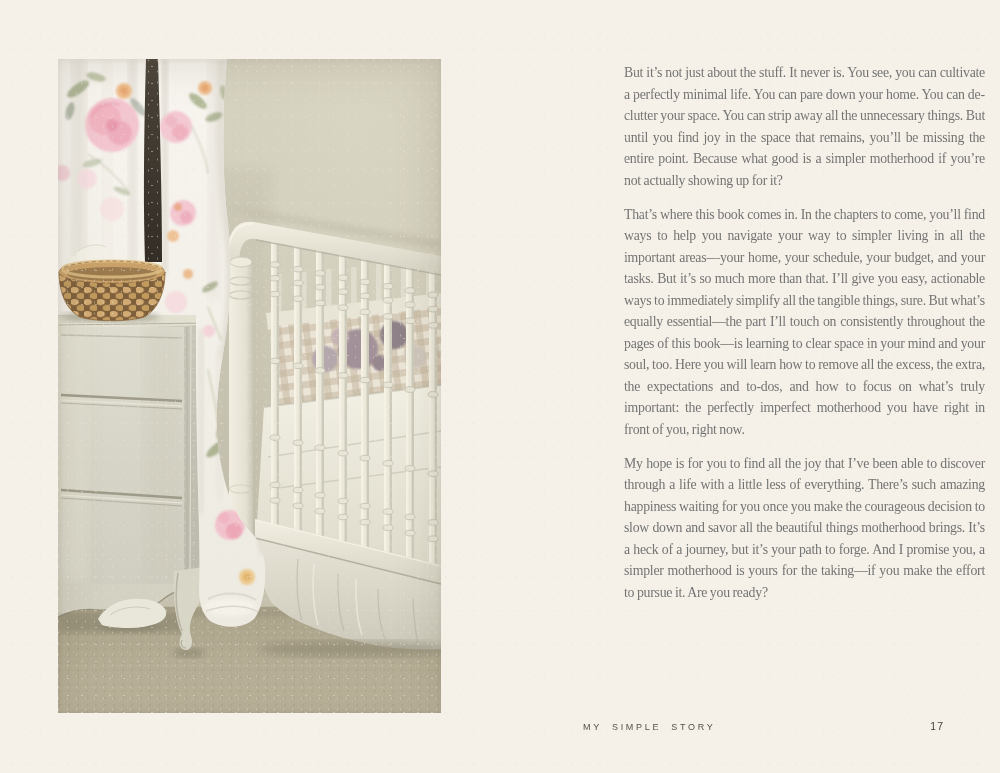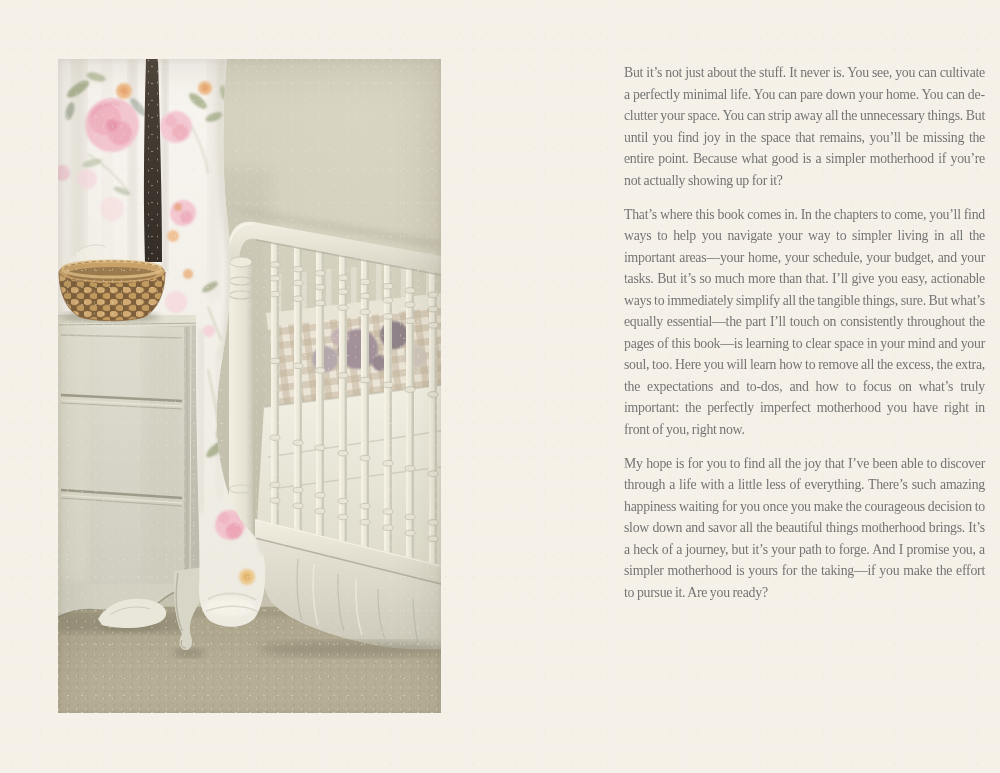--- a/index.html
+++ b/index.html
@@ -333,15 +333,19 @@
     </svg>
     <div class="photo-vignette"></div>
   </div>
 
   <div class="text-col">
     <p>But it’s not just about the stuff. It never is. You see, you can culti­vate a perfectly minimal life. You can pare down your home. You can de­clut­ter your space. You can strip away all the un­nec­es­sary things. But until you find joy in the space that remains, you’ll be missing the entire point. Because what good is a simpler moth­erhood if you’re not actually showing up for it?</p>
     <p>That’s where this book comes in. In the chapters to come, you’ll find ways to help you navigate your way to simpler living in all the important areas—your home, your schedule, your budget, and your tasks. But it’s so much more than that. I’ll give you easy, actionable ways to im­me­di­ate­ly simplify all the tangible things, sure. But what’s equally essential—the part I’ll touch on consis­tently throughout the pages of this book—is learning to clear space in your mind and your soul, too. Here you will learn how to remove all the excess, the extra, the ex­pec­ta­tions and to-dos, and how to focus on what’s truly important: the perfectly imperfect moth­erhood you have right in front of you, right now.</p>
     <p>My hope is for you to find all the joy that I’ve been able to dis­cover through a life with a little less of every­thing. There’s such amazing happiness waiting for you once you make the cou­ra­geous deci­sion to slow down and savor all the beau­ti­ful things moth­erhood brings. It’s a heck of a journey, but it’s your path to forge. And I promise you, a simpler moth­erhood is yours for the taking—if you make the effort to pursue it. Are you ready?</p>
   </div>
 
+  <div class="footer">
+    <span class="running-title">MY SIMPLE STORY</span>
+    <span class="page-number">17</span>
+  </div>
 
   <div class="paper-grain"></div>
 </div>
 
 </body></html>

